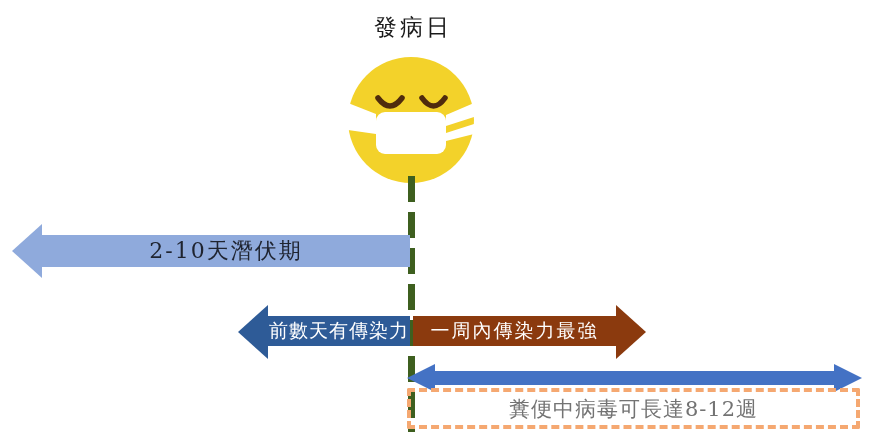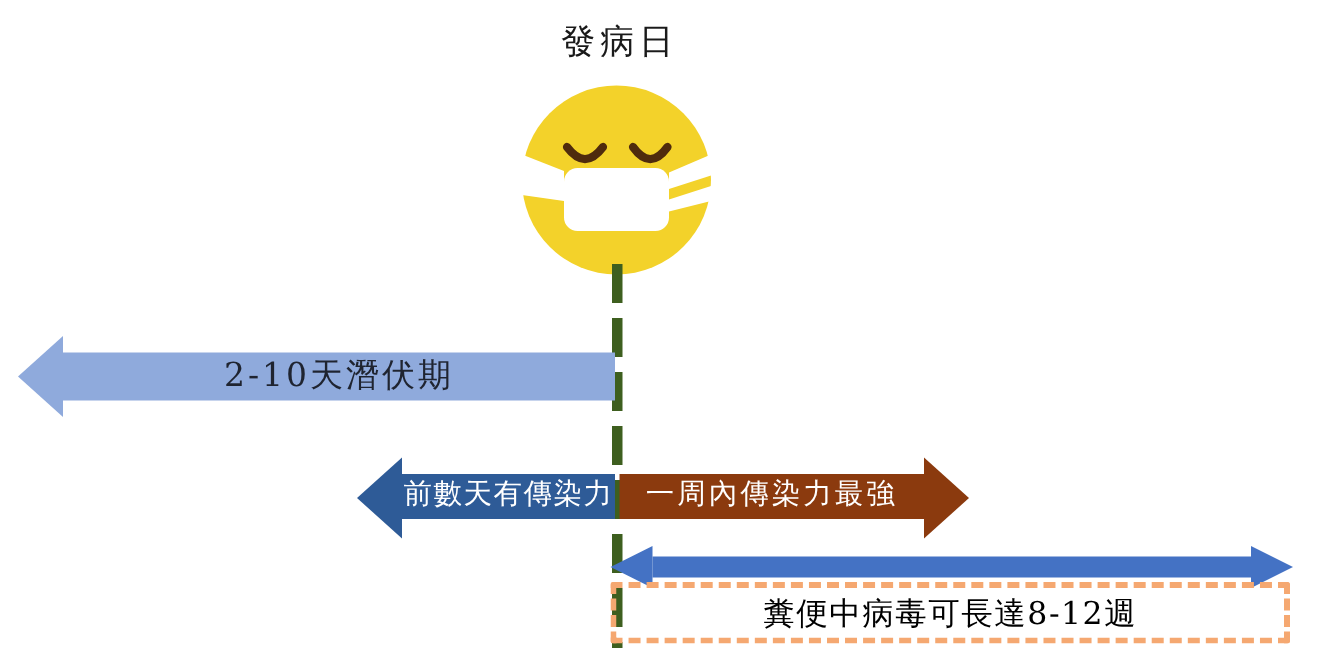--- a/index.html
+++ b/index.html
@@ -9,21 +9,21 @@
   }
   .title{
     position:absolute;left:333px;top:12px;width:160px;text-align:center;
     font-size:23px;letter-spacing:3px;color:#1a1a1a;font-weight:500;
   }
   .face-svg{position:absolute;left:345px;top:54px;width:132px;height:132px;}
   .axis-line{
     position:absolute;left:408px;top:176px;width:7px;height:256px;z-index:1;
     background:repeating-linear-gradient(180deg,#3E5F1F 0 26px,transparent 26px 36px);
   }
-  .arrow-body{position:absolute;z-index:2;display:flex;align-items:flex-start;justify-content:center;}
+  .arrow-body{position:absolute;z-index:2;display:flex;align-items:center;justify-content:center;}
   .arrow-head{position:absolute;z-index:2;width:0;height:0;}
   
   .inc-head{left:12px;top:224px;border-top:27px solid transparent;border-bottom:27px solid transparent;border-right:30px solid #8FAADC;}
   .inc-body{left:42px;top:235px;width:368px;height:32px;background:#8FAADC;}
   .inc-label{font-size:22px;color:#1F2430;letter-spacing:2px;white-space:nowrap;}
   
   .pre-head{left:238px;top:305px;border-top:27px solid transparent;border-bottom:27px solid transparent;border-right:30px solid #2E5B97;}
   .pre-body{left:268px;top:316px;width:142px;height:30px;background:#2E5B97;}
   .pre-label{font-size:19px;color:#ffffff;letter-spacing:1px;white-space:nowrap;}
   
@@ -33,21 +33,21 @@
   
   .fec-head-left{left:407px;top:364px;border-top:14px solid transparent;border-bottom:14px solid transparent;border-right:28px solid #4472C4;}
   .fec-body{left:435px;top:371px;width:399px;height:14px;background:#4472C4;}
   .fec-head-right{left:834px;top:364px;border-top:14px solid transparent;border-bottom:14px solid transparent;border-left:28px solid #4472C4;}
   
   .fec-box{
     position:absolute;left:407px;top:388px;width:445px;height:33px;z-index:2;
     border:4px dashed #F5A871;border-radius:2px;
     display:flex;align-items:center;justify-content:center;background:transparent;
   }
-  .fec-label{font-size:21px;color:#000000;letter-spacing:1px;white-space:nowrap;}
+  .fec-label{font-size:21px;color:#737373;letter-spacing:1px;white-space:nowrap;}
 </style>
 </head>
 <body>
 
 <div class="canvas">
 
   <div class="title">發病日</div>
 
   <svg class="face-svg" viewBox="0 0 132 132" aria-hidden="true">
     <circle cx="66" cy="66" r="63" fill="#F3D22A"></circle>

